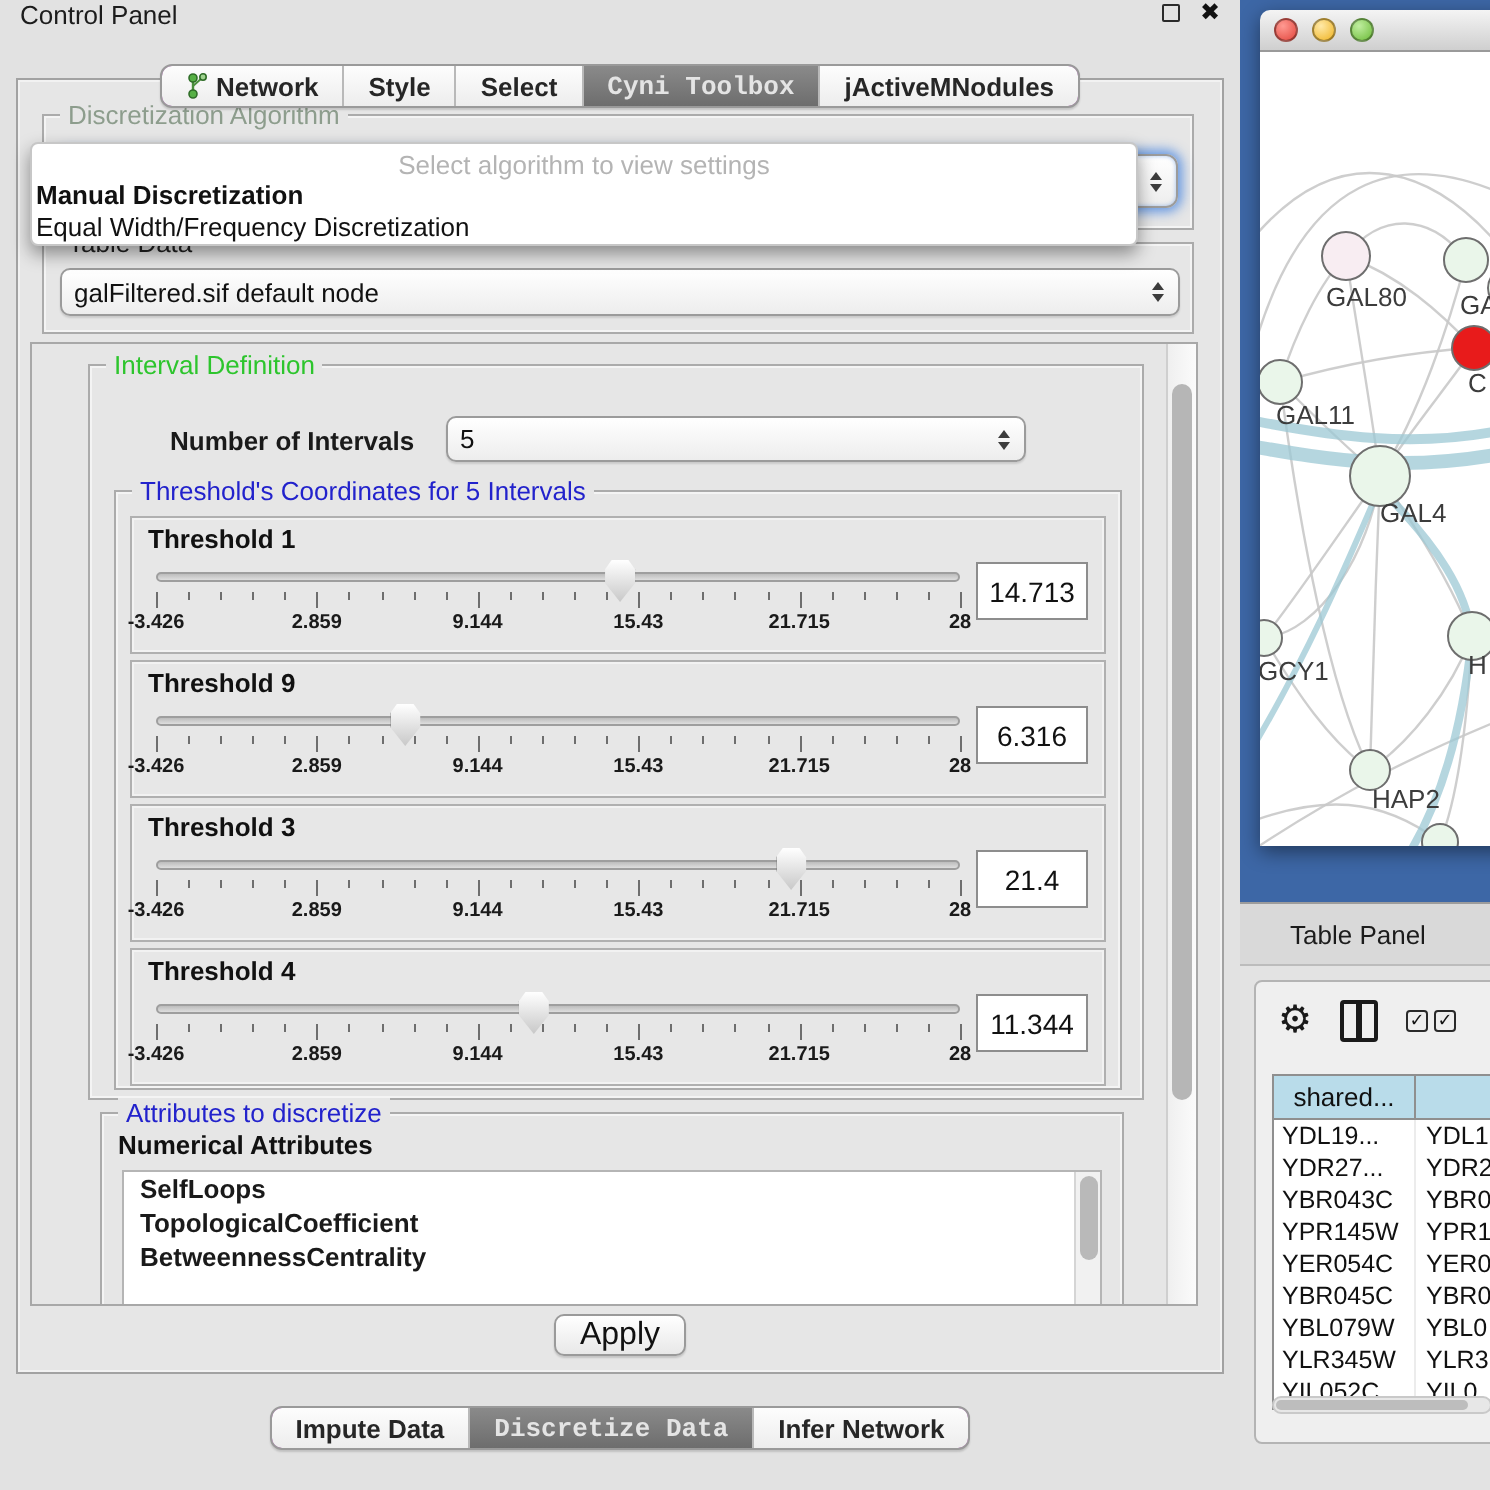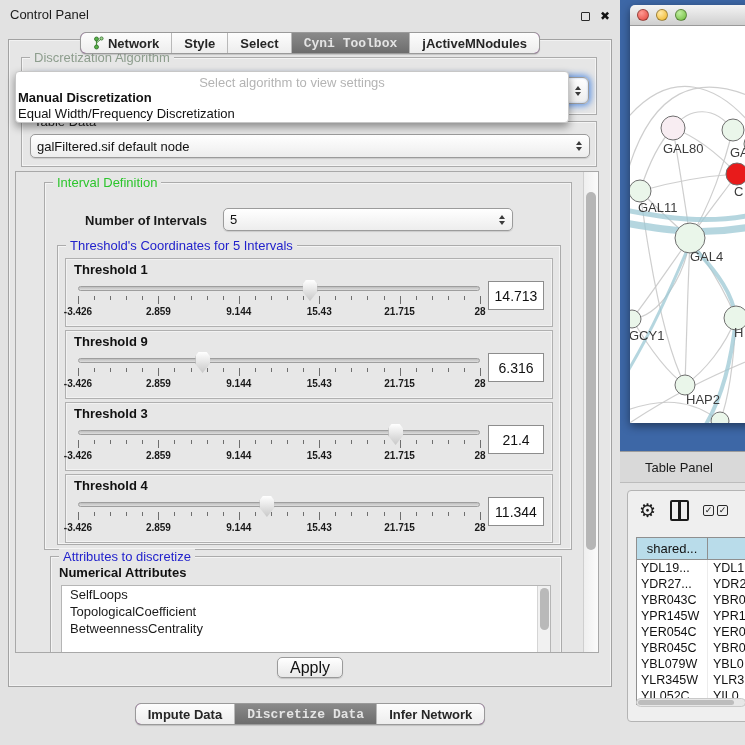--- a/index.html
+++ b/index.html
@@ -1,21 +1,21 @@
 <!DOCTYPE html>
 <html><head>
 <meta charset="utf-8">
 <style>
   * { margin:0; padding:0; box-sizing:border-box; }
   html,body { width:745px; height:745px; overflow:hidden;
     font-family:"Liberation Sans","DejaVu Sans",sans-serif; background:#dcdcdc; }
 
   
   #control-panel { position:absolute; left:0; top:0; width:620px; height:745px; background:#e2e2e2; }
-  .cp-titlebar { position:absolute; left:0; top:0; right:0; height:22px; display:flex; align-items:flex-end; padding:0 10px;gap:14px; }
+  .cp-titlebar { position:absolute; left:0; top:0; right:0; height:22px; display:flex; align-items:flex-start; padding:0 10px;gap:14px; }
   .cp-title { font-size:13px; color:#1c1c1c; }
   .cp-title-icons { margin-left:auto; display:flex; align-items:center; gap:10px; }
   .float-box { width:9px; height:9px; border:1.5px solid #2a2a2a; border-radius:1px; }
   .close-x { font-size:12px; font-weight:bold; color:#111; line-height:1; }
 
   
   .tabstrip { display:flex; border:1px solid #9a9a9a; border-radius:6px; overflow:hidden;
     background:#701a75; box-shadow:0 1px 1px rgba(0,0,0,.15); height:22px; }
   .tab { display:flex; align-items:center; gap:4px; padding:0 12px; font-size:13px; font-weight:600;
     color:#262626; background:linear-gradient(#fdfdfd,#ededed); border-right:1px solid #b9b9b9; cursor:default; white-space:nowrap; }
@@ -82,21 +82,21 @@
   .tick { position:absolute; top:17px; width:1px; background:#6e6e6e; }
   .tick.major { height:8px; } .tick.minor { height:4px; }
   .tick-label { position:absolute; top:27px; transform:translateX(-50%); font-size:10px; font-weight:600; color:#1a1a1a; white-space:nowrap; }
   .thr-value { width:56px; height:29px; margin-top:2px; background:#fff; border:1px solid #8d8d8d;
     font-size:14px; color:#111; display:flex; align-items:center; justify-content:center; }
 
   #attr-group { left:34px; top:384px; width:512px; height:108px; }
   #attr-title { position:absolute; left:8px; top:8px; font-size:13px; font-weight:bold; color:#111; }
   #attr-list { position:absolute; left:10px; top:28px; width:490px; height:72px; background:#fff;
     border:1px solid #b5b5b5; overflow:hidden; }
-  .attr-item { font-size:13px; color:#1a1a1a; padding-left:8px; line-height:17px; white-space:nowrap; }
+  .attr-item { font-size:13px; color:#1a1a1a; padding-left:8px; line-height:17px; white-space:nowrap;font-weight:bold; }
   #attr-scroll { position:absolute; right:0; top:0; bottom:0; width:13px; background:#f1f1f1; border-left:1px solid #d5d5d5; }
   #attr-thumb { position:absolute; left:2px; top:2px; width:9px; height:42px; background:#b9b9b9; border-radius:5px; }
 
   #apply-row { position:absolute; left:0; right:0; top:617px; display:flex; justify-content:center; }
   #apply-btn { min-width:66px; height:21px; background:linear-gradient(#ffffff,#e8e8e8);
     border:1px solid #9a9a9a; border-radius:5px; font-size:16px; color:#111;
     display:flex; align-items:center; justify-content:center; padding:0 12px; box-shadow:0 1px 1px rgba(0,0,0,.15); }
 
   
   #right-side { position:absolute; left:620px; top:0; width:125px; height:745px; overflow:hidden; background:#e2e2e2; }

